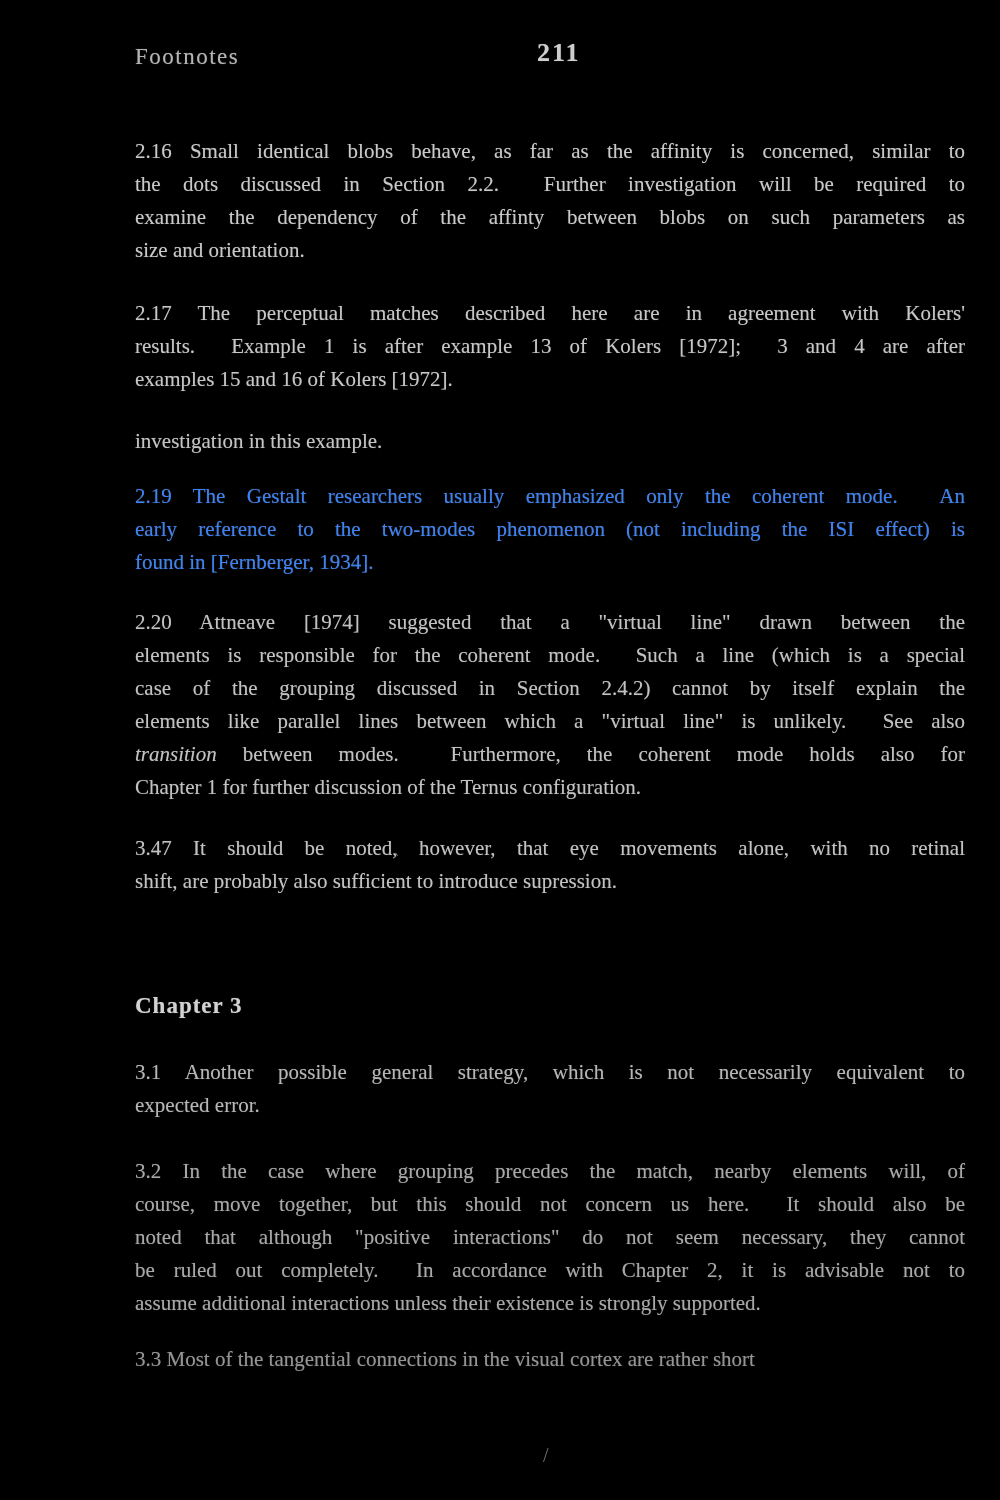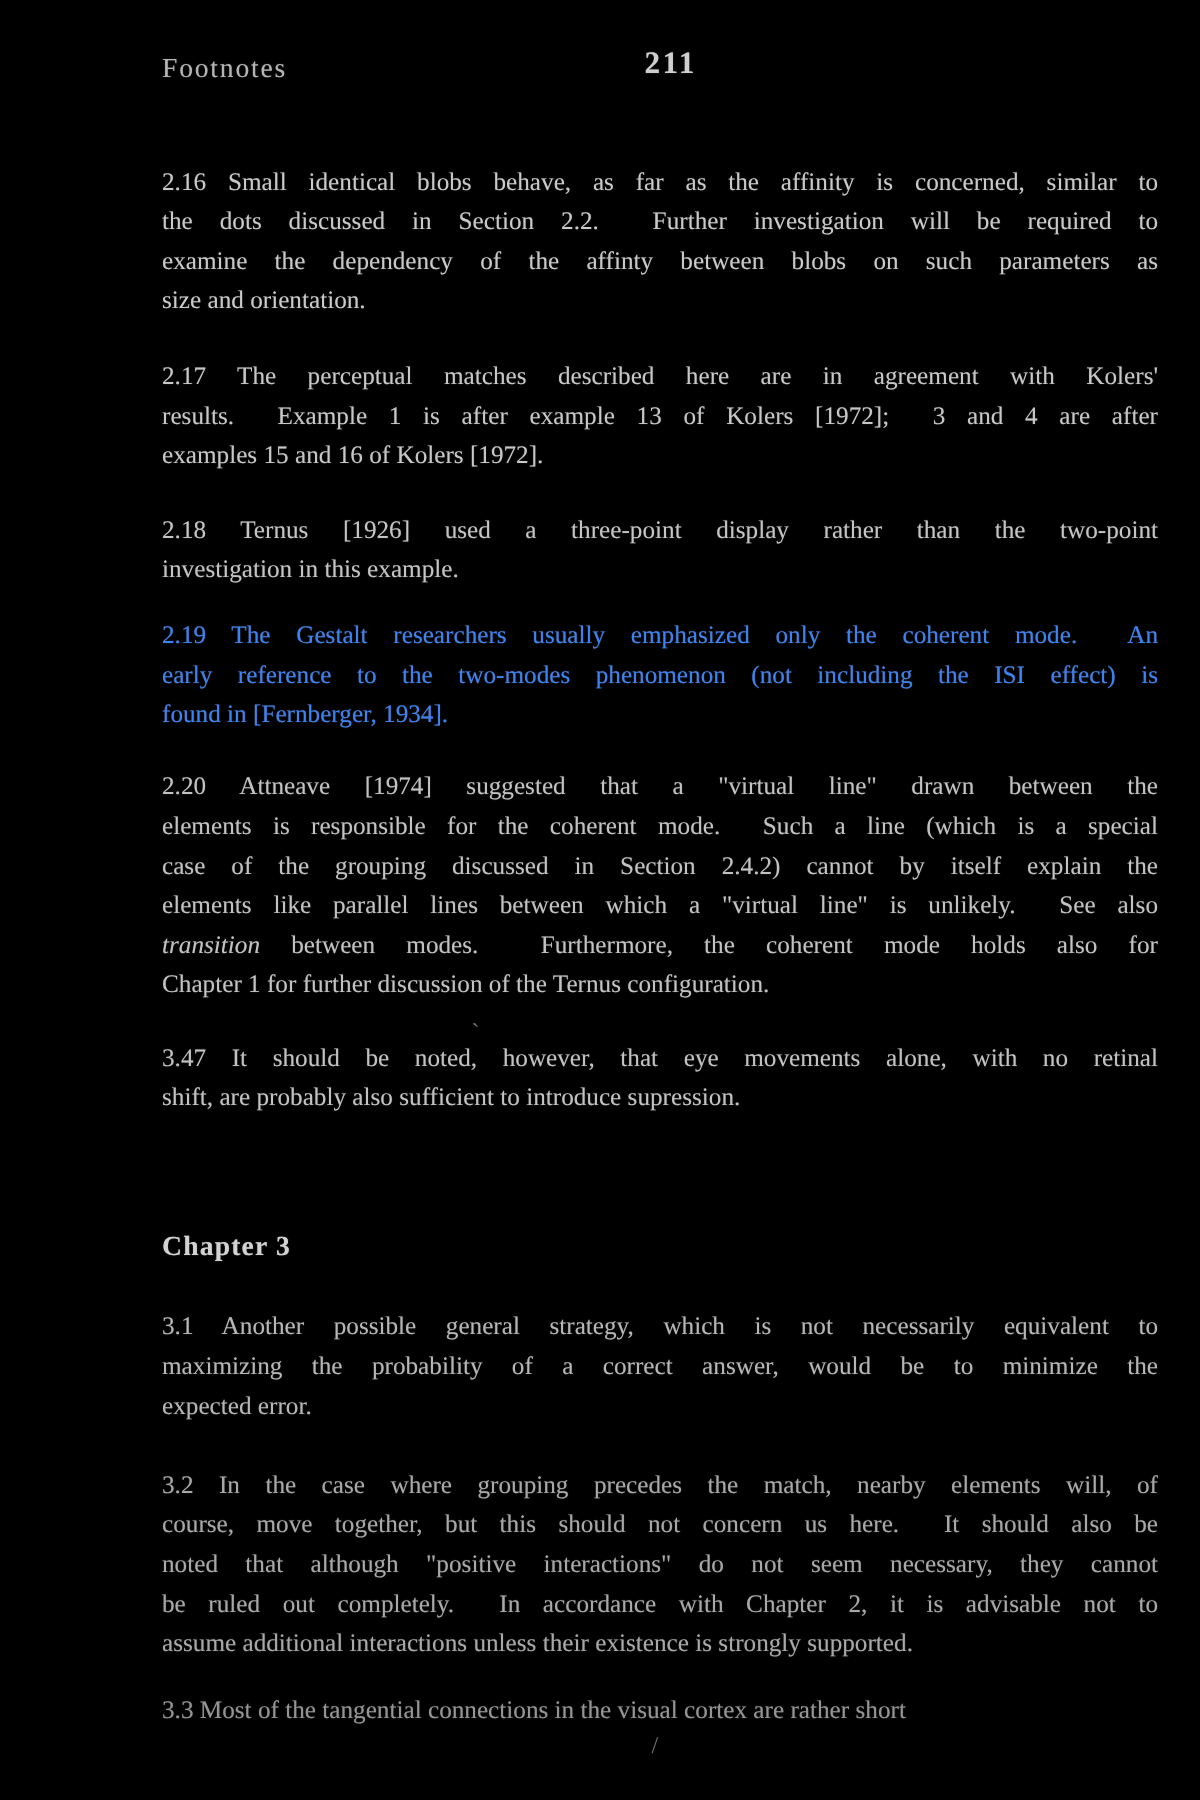--- a/index.html
+++ b/index.html
@@ -101,21 +101,20 @@
           <div class="fline" data-name="footnote-line">the dots discussed in Section 2.2.&nbsp; Further investigation will be required to</div>
           <div class="fline" data-name="footnote-line">examine the dependency of the affinty between blobs on such parameters as</div>
           <div class="fline last" data-name="footnote-line">size and orientation.</div>
         </div>
         <div class="footnote" data-name="footnote-2.17">
           <div class="fline" data-name="footnote-line">2.17 The perceptual matches described here are in agreement with Kolers'</div>
           <div class="fline" data-name="footnote-line">results.&nbsp; Example 1 is after example 13 of Kolers [1972];&nbsp; 3 and 4 are after</div>
           <div class="fline last" data-name="footnote-line">examples 15 and 16 of Kolers [1972].</div>
         </div>
         <div class="footnote" data-name="footnote-2.18">
-          <div class="fline" data-name="footnote-line">2.18 Ternus [1926] used a three-point display rather than the two-point</div>
           <div class="fline last" data-name="footnote-line">investigation in this example.</div>
         </div>
         <div class="footnote" data-name="footnote-2.19">
           <div class="fline" data-name="footnote-line">2.19 The Gestalt researchers usually emphasized only the coherent mode.&nbsp; An</div>
           <div class="fline" data-name="footnote-line">early reference to the two-modes phenomenon (not including the ISI effect) is</div>
           <div class="fline last" data-name="footnote-line">found in [Fernberger, 1934].</div>
         </div>
         <div class="footnote" data-name="footnote-2.20">
           <div class="fline" data-name="footnote-line">2.20 Attneave [1974] suggested that a "virtual line" drawn between the</div>
           <div class="fline" data-name="footnote-line">elements is responsible for the coherent mode.&nbsp; Such a line (which is a special</div>
@@ -124,21 +123,20 @@
           <div class="fline" data-name="footnote-line"><i>transition</i> between modes.&nbsp; Furthermore, the coherent mode holds also for</div>
           <div class="fline last" data-name="footnote-line">Chapter 1 for further discussion of the Ternus configuration.</div>
         </div>
         <div class="footnote" data-name="footnote-2.21">
           <div class="fline" data-name="footnote-line">3.47 It should be noted, however, that eye movements alone, with no retinal</div>
           <div class="fline last" data-name="footnote-line">shift, are probably also sufficient to introduce supression.</div>
         </div>
         <div class="chapter-heading" data-name="chapter-heading">Chapter 3</div>
         <div class="footnote" data-name="footnote-3.1">
           <div class="fline" data-name="footnote-line">3.1 Another possible general strategy, which is not necessarily equivalent to</div>
-          <div class="fline" data-name="footnote-line">maximizing the probability of a correct answer, would be to minimize the</div>
           <div class="fline last" data-name="footnote-line">expected error.</div>
         </div>
         <div class="footnote" data-name="footnote-3.2">
           <div class="fline" data-name="footnote-line">3.2 In the case where grouping precedes the match, nearby elements will, of</div>
           <div class="fline" data-name="footnote-line">course, move together, but this should not concern us here.&nbsp; It should also be</div>
           <div class="fline" data-name="footnote-line">noted that although "positive interactions" do not seem necessary, they cannot</div>
           <div class="fline" data-name="footnote-line">be ruled out completely.&nbsp; In accordance with Chapter 2, it is advisable not to</div>
           <div class="fline last" data-name="footnote-line">assume additional interactions unless their existence is strongly supported.</div>
         </div>
         <div class="footnote" data-name="footnote-3.3">

